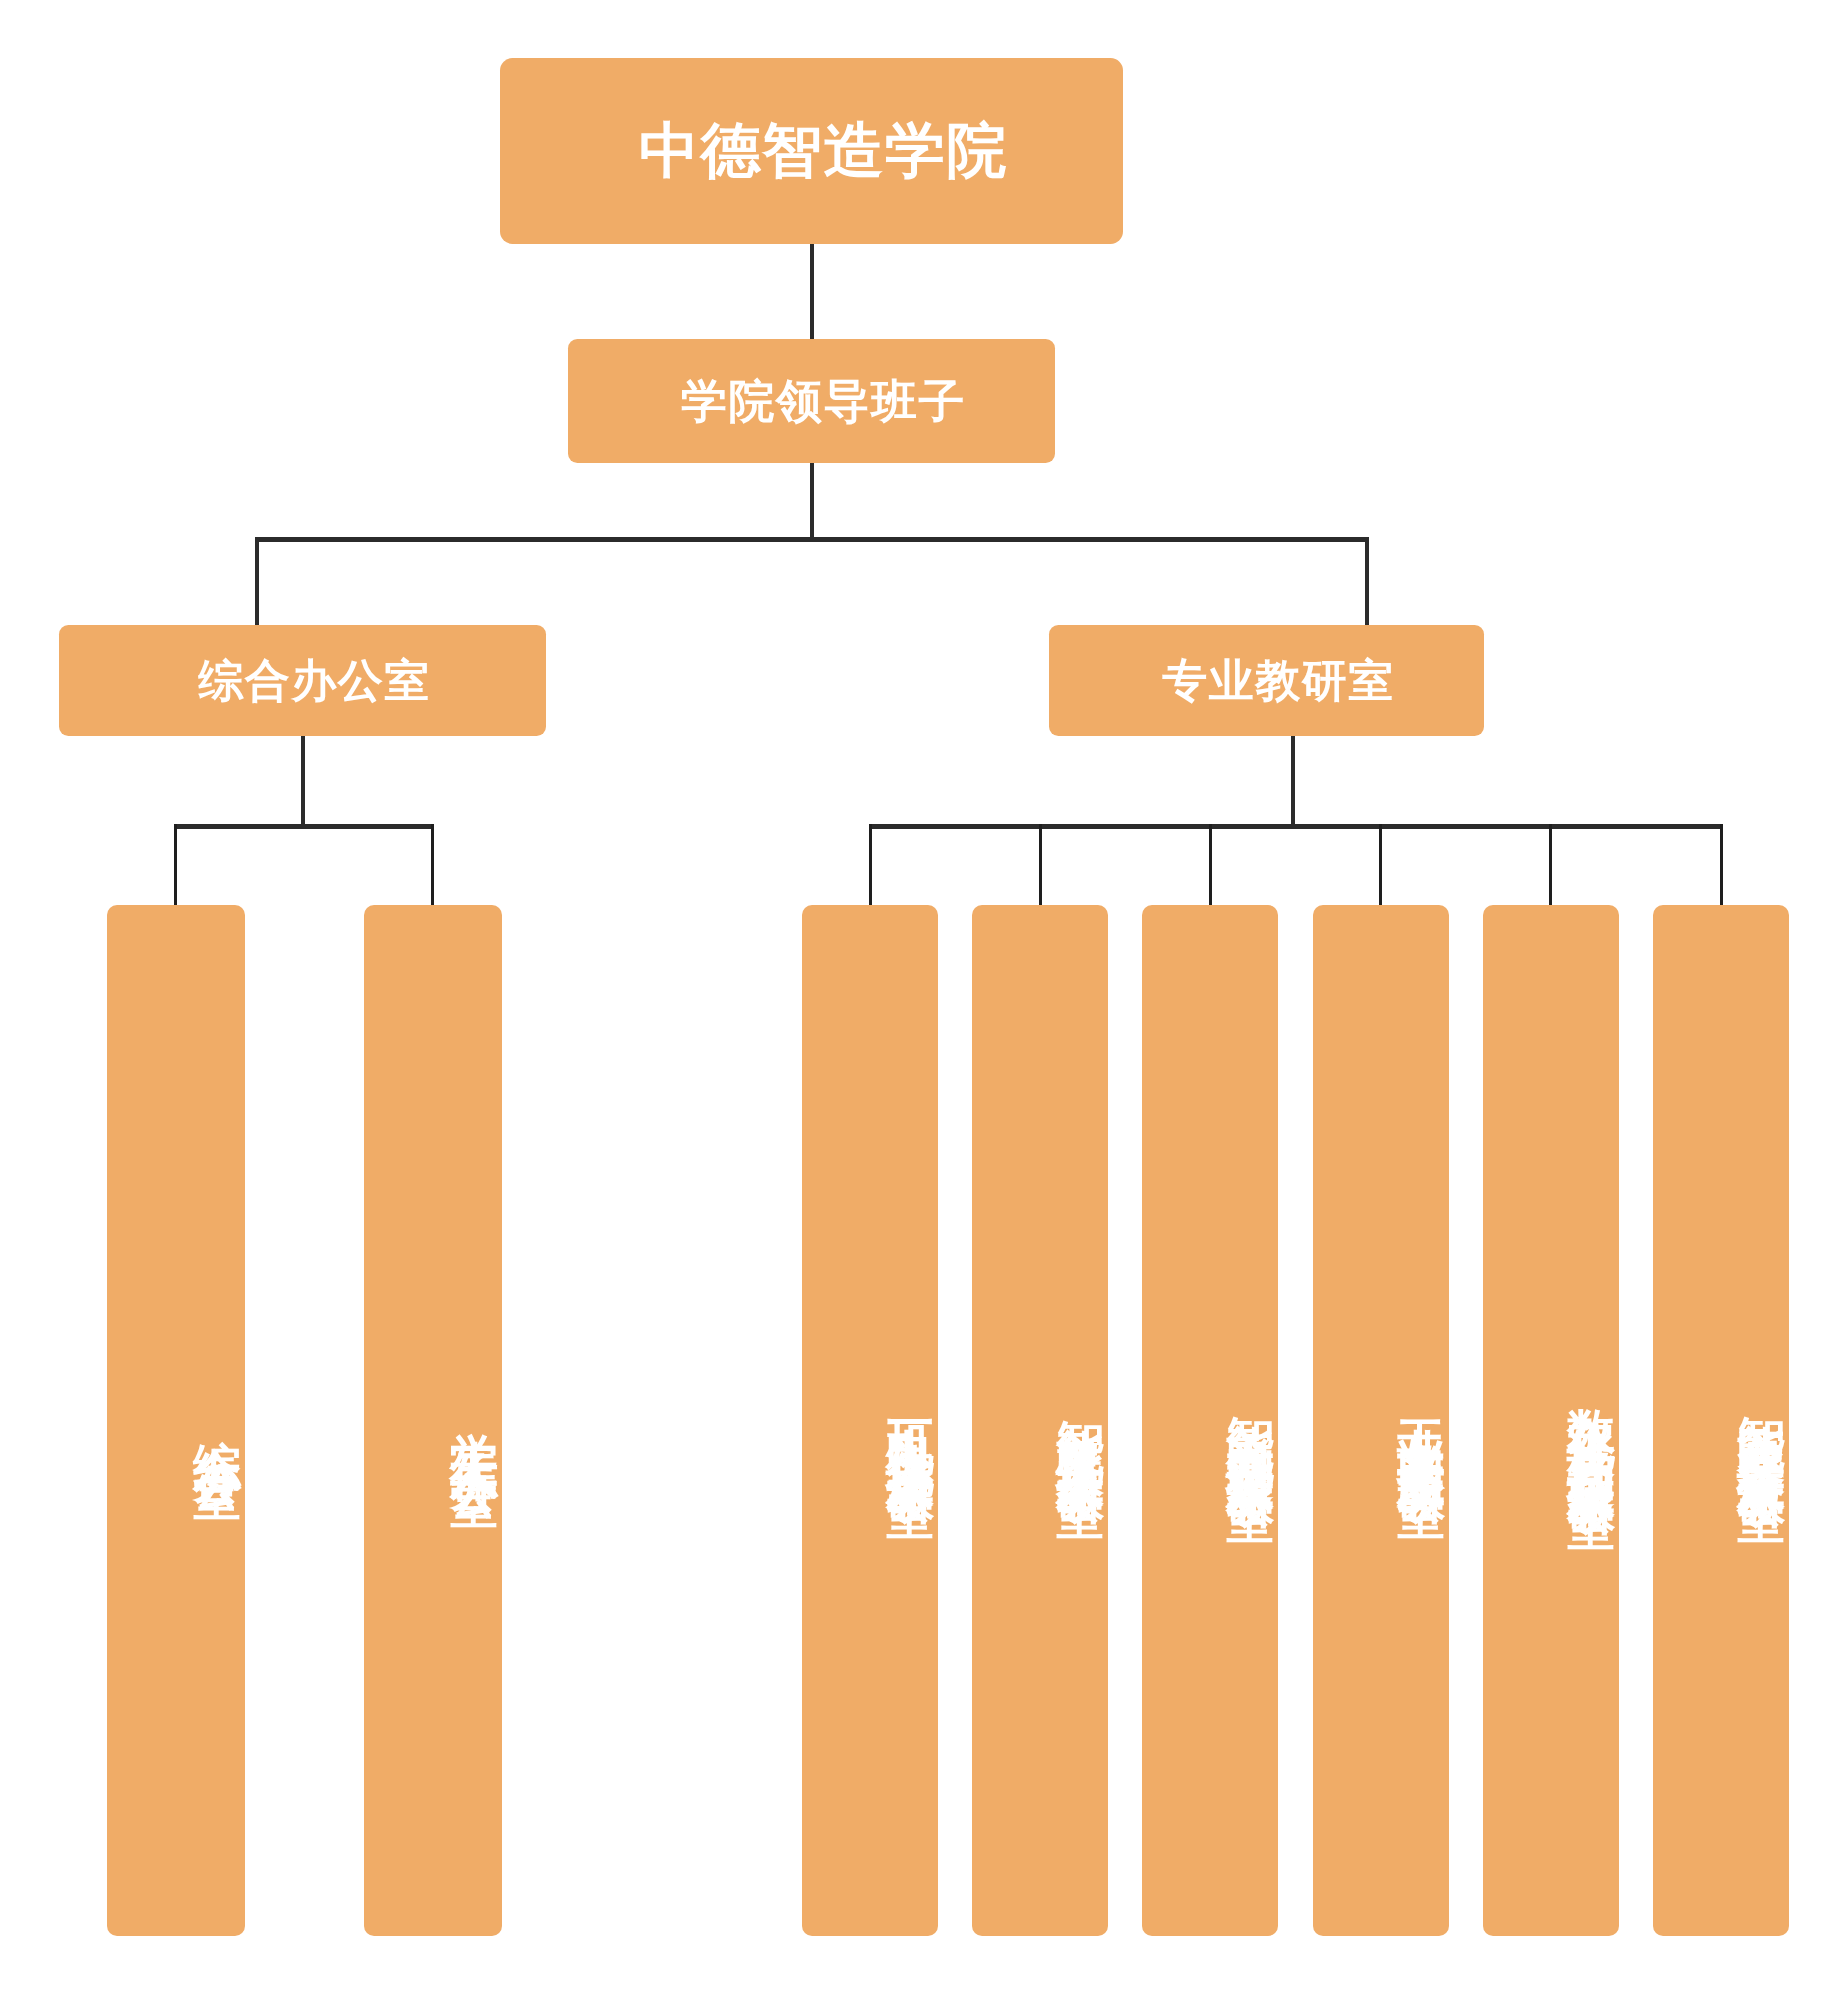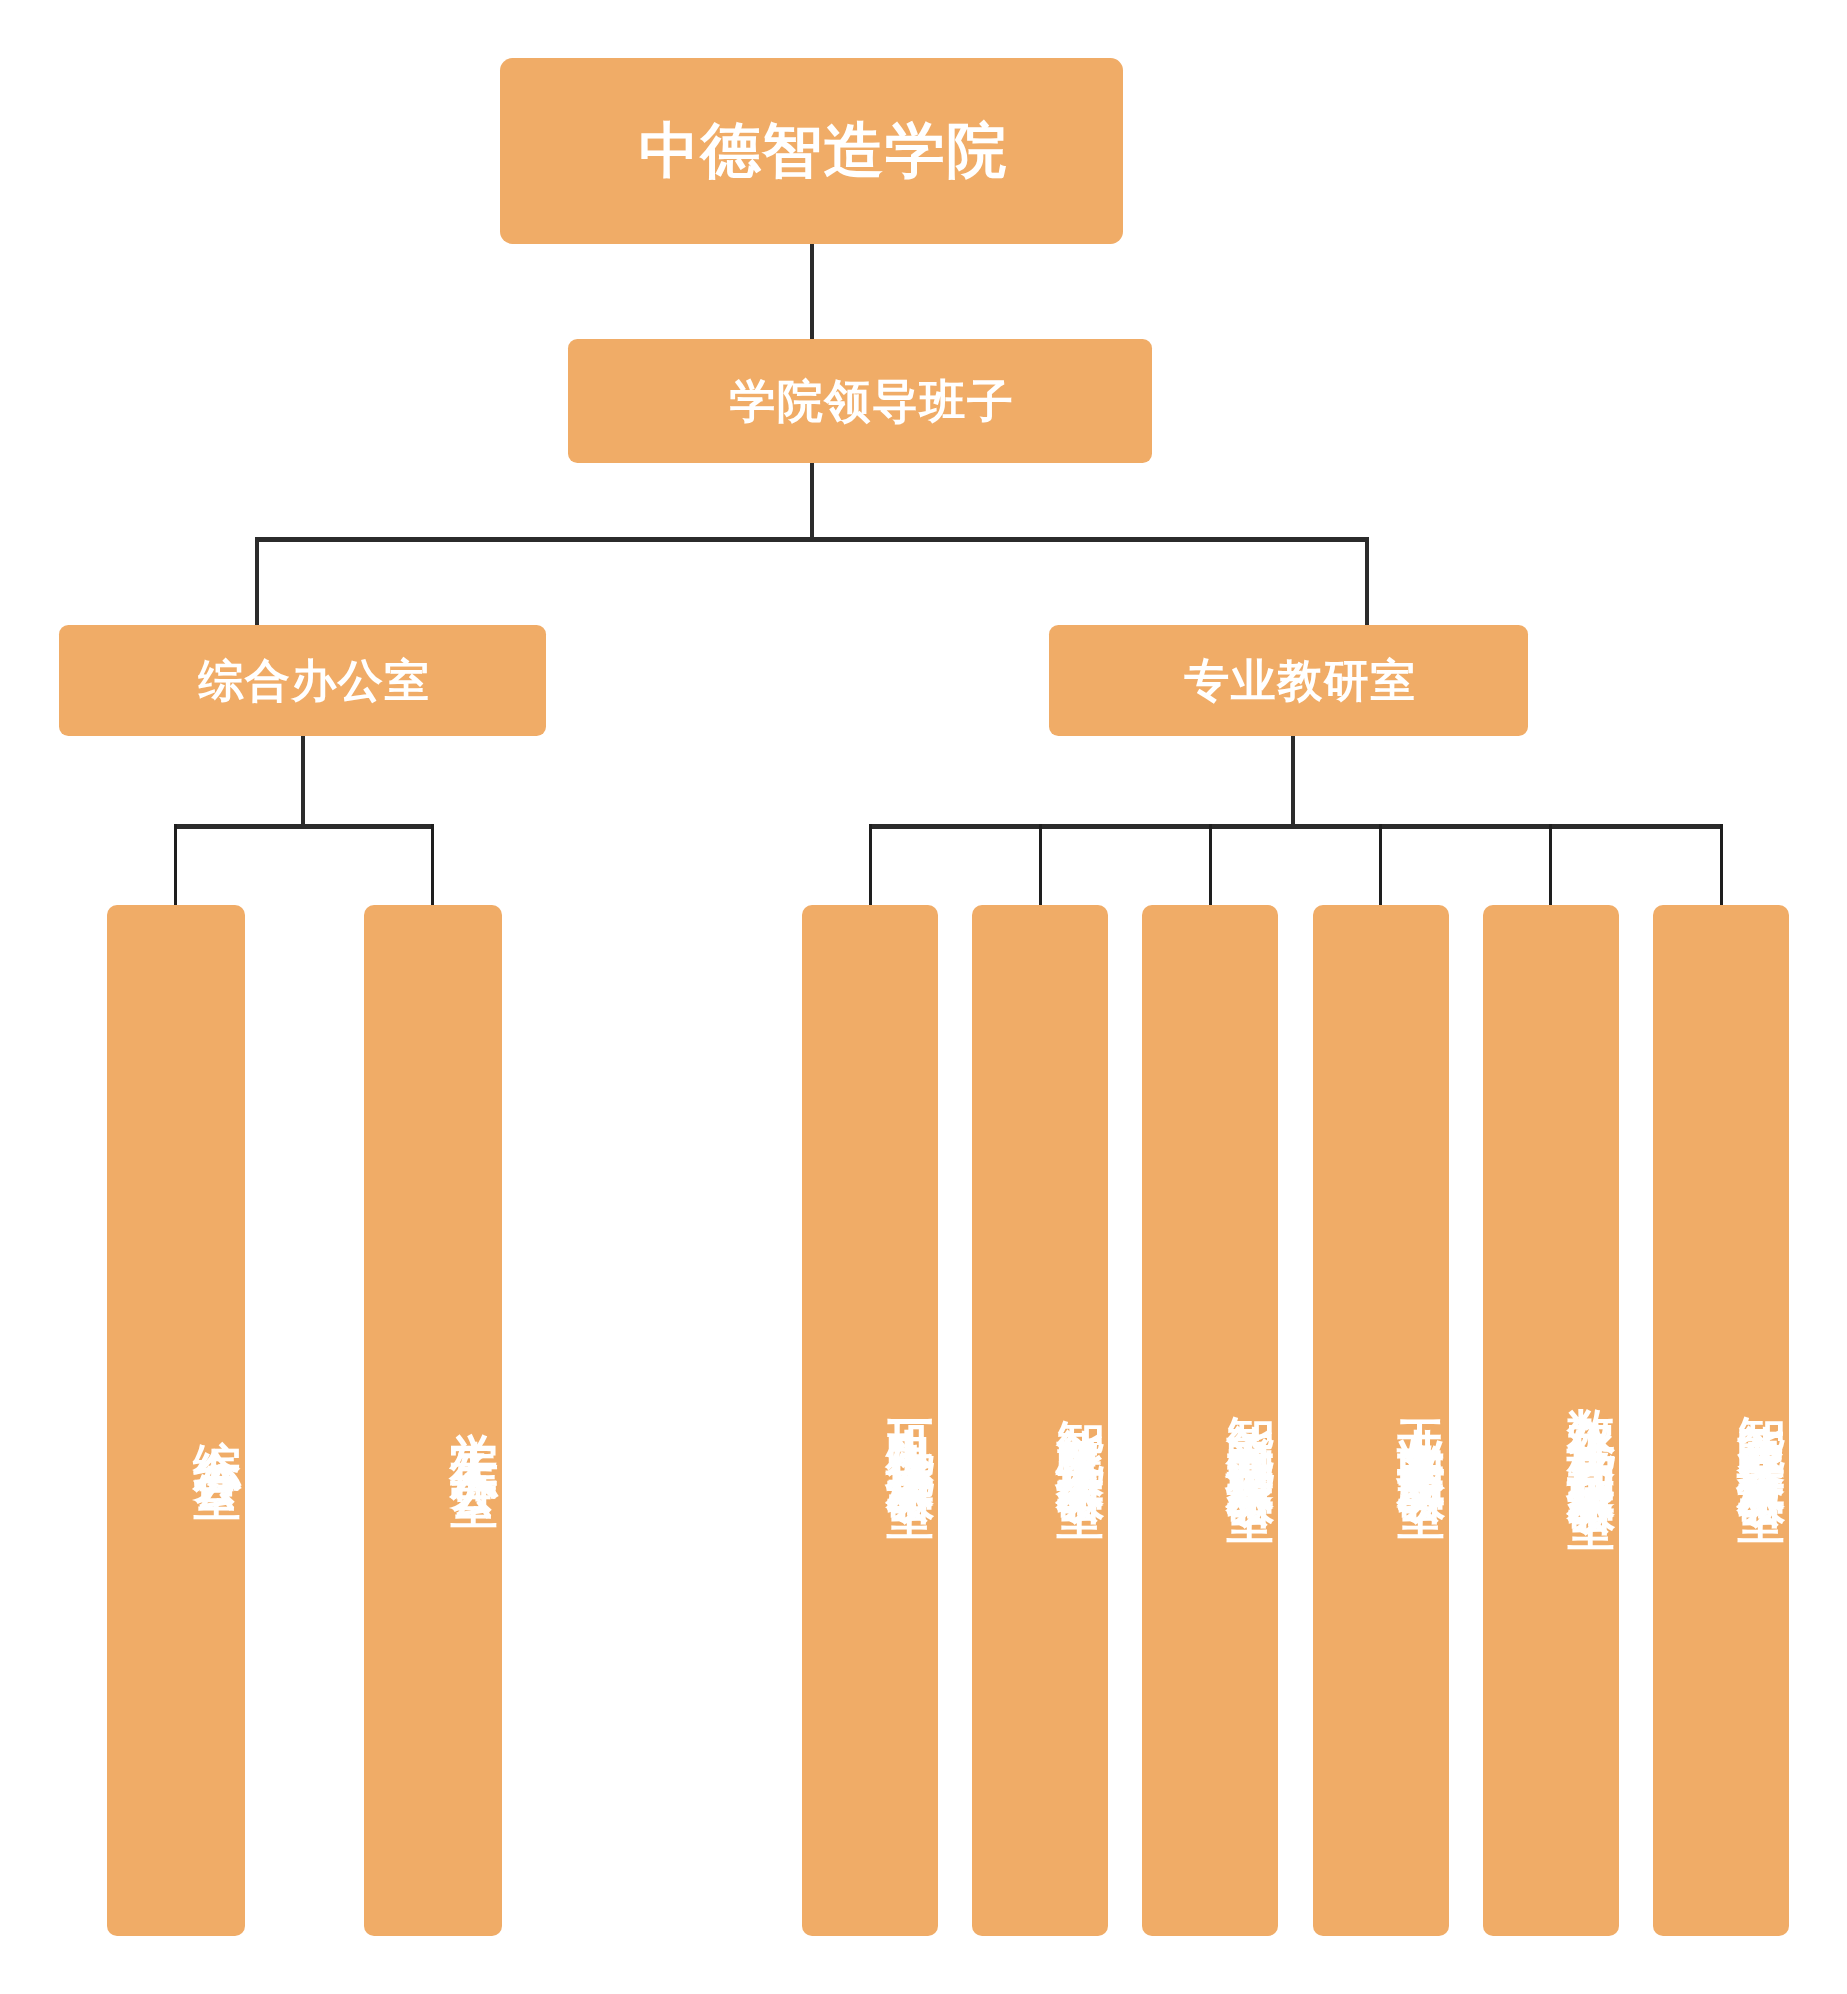--- a/index.html
+++ b/index.html
@@ -53,38 +53,38 @@
     top: 58px;
     width: 623px;
     height: 186px;
     font-size: 60px;
     border-radius: 12.4px;
   }
   
   #node-leadership {
     left: 568px;
     top: 339px;
-    width: 584px;
+    width: 487px;
     height: 124px;
     font-size: 46px;
     border-radius: 9.3px;
   }
   
   #node-admin {
     left: 59px;
     top: 625px;
     width: 487px;
     height: 111px;
     font-size: 45px;
     border-radius: 9.3px;
   }
   #node-teaching {
     left: 1049px;
     top: 625px;
-    width: 479px;
+    width: 435px;
     height: 111px;
     font-size: 45px;
     border-radius: 9.3px;
   }
 
   
   .leaf-left {
     top: 905px;
     height: 1031px;
     width: 138px;

